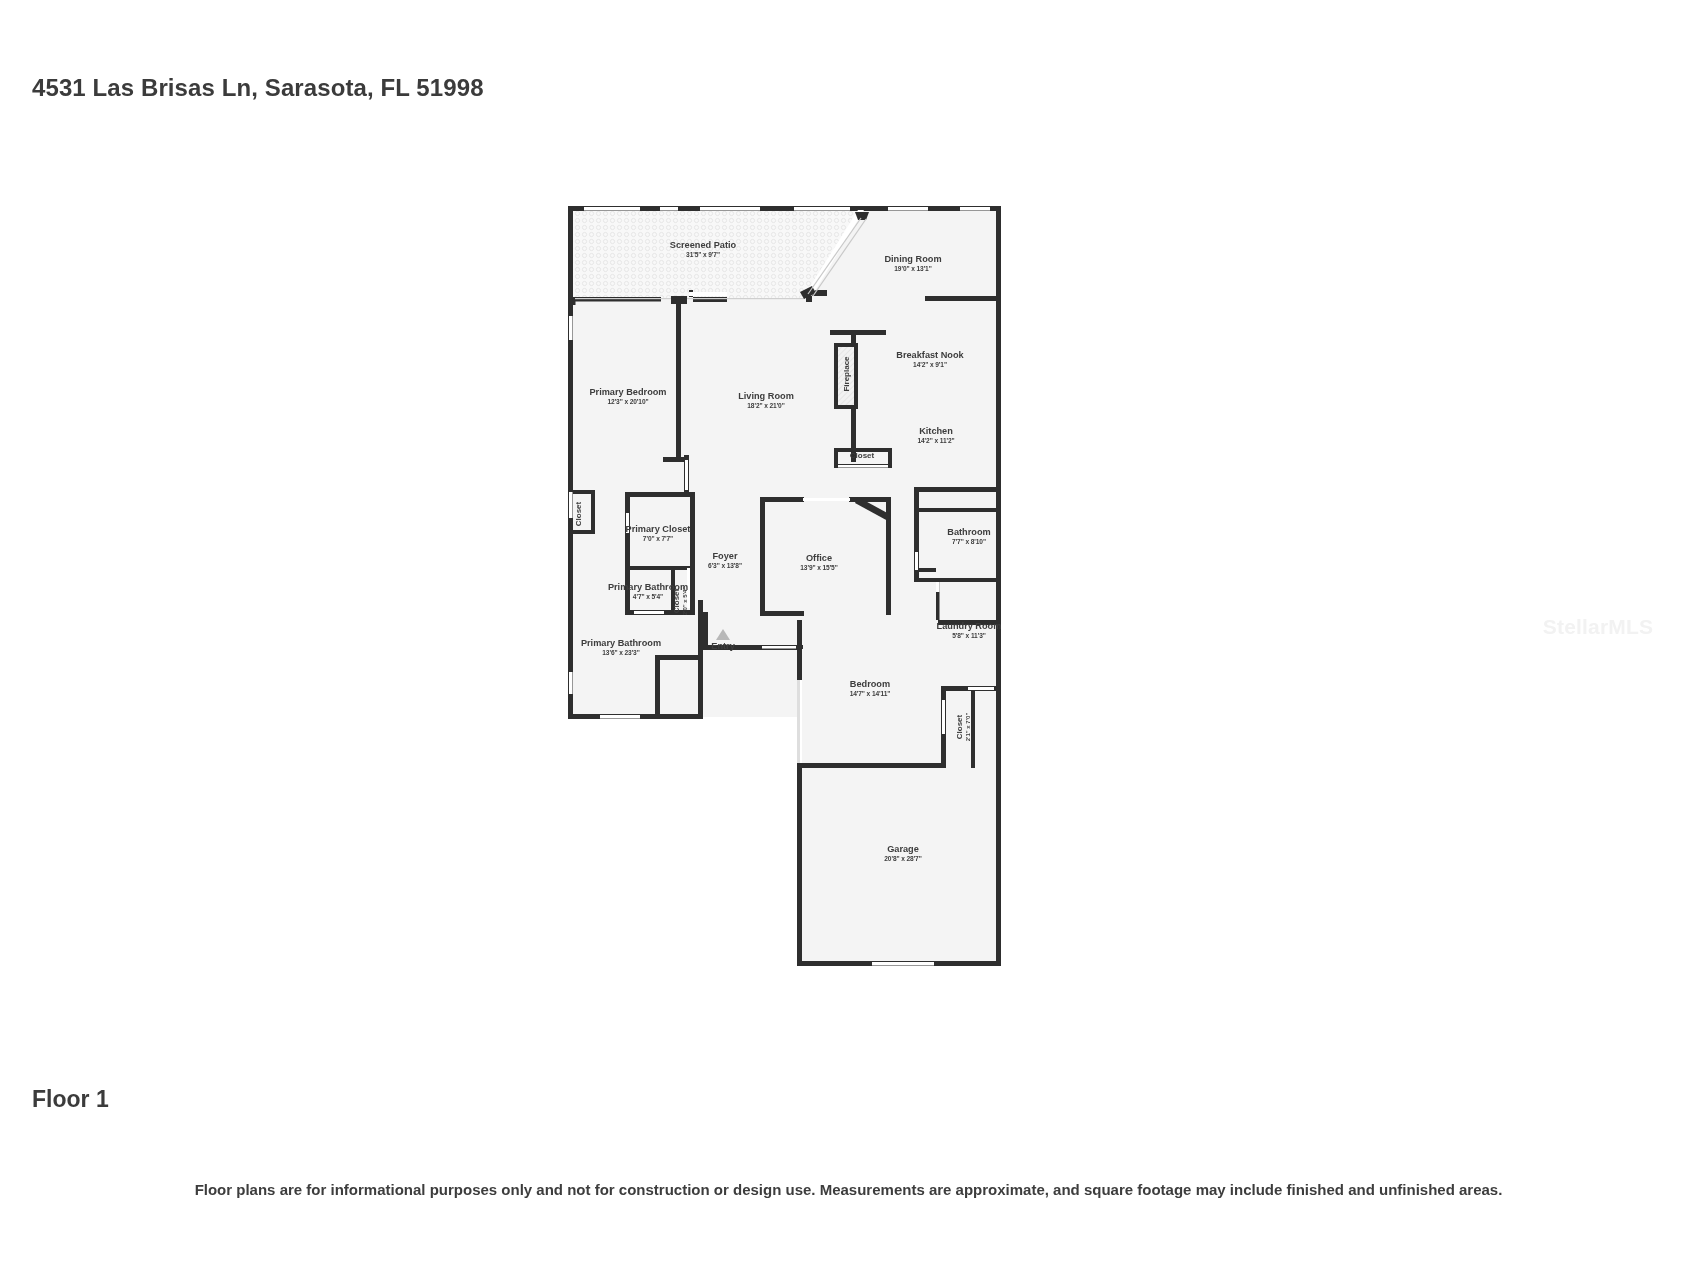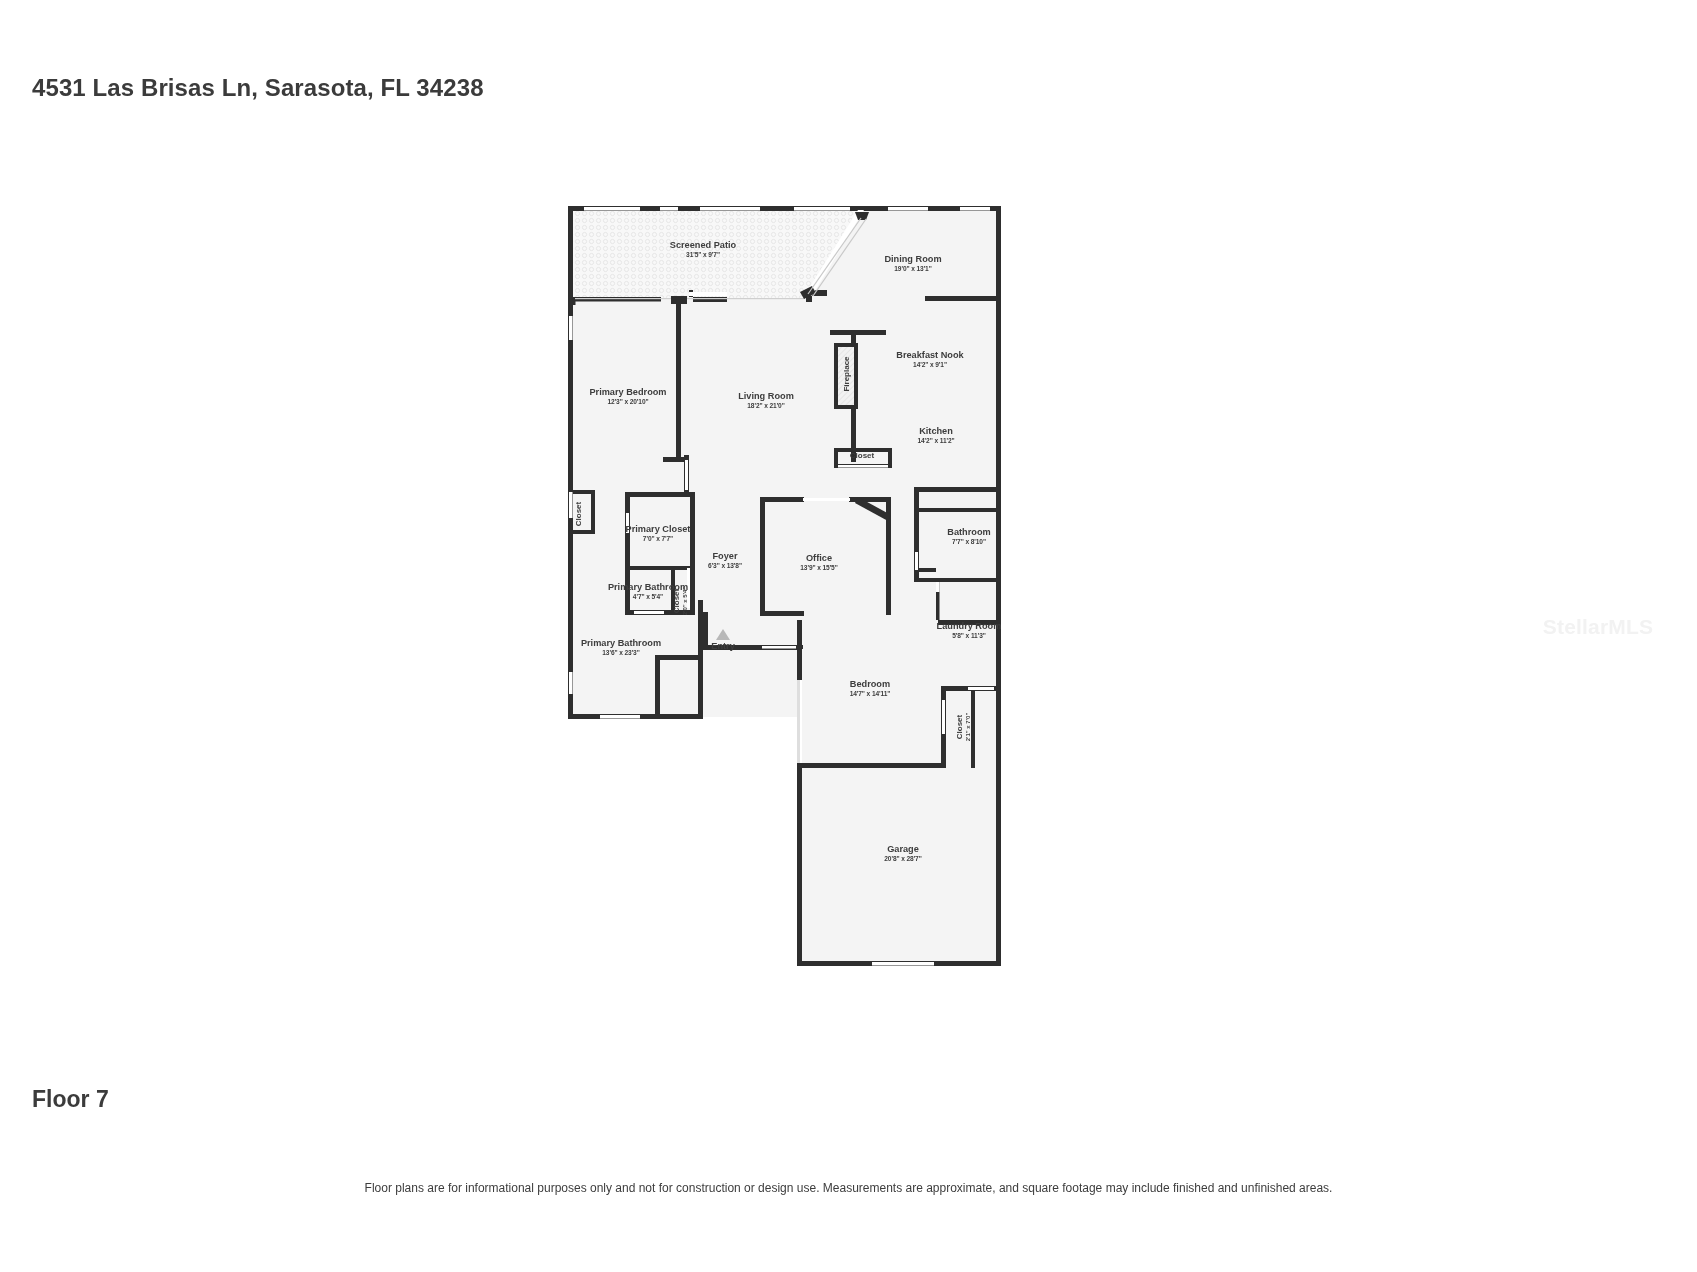--- a/index.html
+++ b/index.html
@@ -38,22 +38,22 @@
     color: #3b3b3b;
   }
 
   
   #disclaimer {
     position: absolute;
     left: 0;
     top: 1181px;
     width: 1697px;
     text-align: center;
-    font-size: 12px;
-    font-weight: normal;
+    font-size: 15px;
+    font-weight: bold;
     color: #3d3d3d;
   }
 
   
   #watermark {
     position: absolute;
     left: 1598px;
     top: 627px;
     transform: translate(-50%, -50%);
     font-size: 21px;
@@ -82,21 +82,21 @@
     text-anchor: middle;
   }
   .room-name { font-size: 9.2px; }
   .room-dim  { font-size: 6.6px; letter-spacing: -0.1px;}
   .tiny-name { font-size: 8px; }
   .tiny-dim  { font-size: 6px; }
 </style>
 </head>
 <body>
 
-<div id="page-title">4531 Las Brisas Ln, Sarasota, FL 34238</div>
+<div id="page-title">4531 Las Brisas Ln, Sarasota, FL 51998</div>
 
 <div id="plan">
 <svg width="1697" height="1272" viewBox="0 0 1697 1272" xmlns="http://www.w3.org/2000/svg">
   <defs>
     <pattern id="patioHatch" width="7" height="7" patternUnits="userSpaceOnUse">
       <rect width="7" height="7" fill="#f8f8f8"></rect>
       <circle cx="3.5" cy="3.5" r="2.1" fill="none" stroke="#e2e2e2" stroke-width="0.8"></circle>
     </pattern>
     <pattern id="fireHatch" width="4" height="4" patternUnits="userSpaceOnUse" patternTransform="rotate(45)">
       <rect width="4" height="4" fill="#f2f2f2"></rect>
@@ -312,17 +312,17 @@
         </g>
       </g>
 
   <g>
     <polygon id="entry-arrow" points="723,629 730,640 716,640" fill="#b8b8b8"></polygon>
     <text id="entry-text" class="room-label room-name" x="723" y="649">Entry</text>
   </g>
 </svg>
 </div>
 
-<div id="floor-label">Floor 7</div>
+<div id="floor-label">Floor 1</div>
 
 <div id="watermark">StellarMLS</div>
 
 <div id="disclaimer">Floor plans are for informational purposes only and not for construction or design use. Measurements are approximate, and square footage may include finished and unfinished areas.</div>
 
 </body></html>

